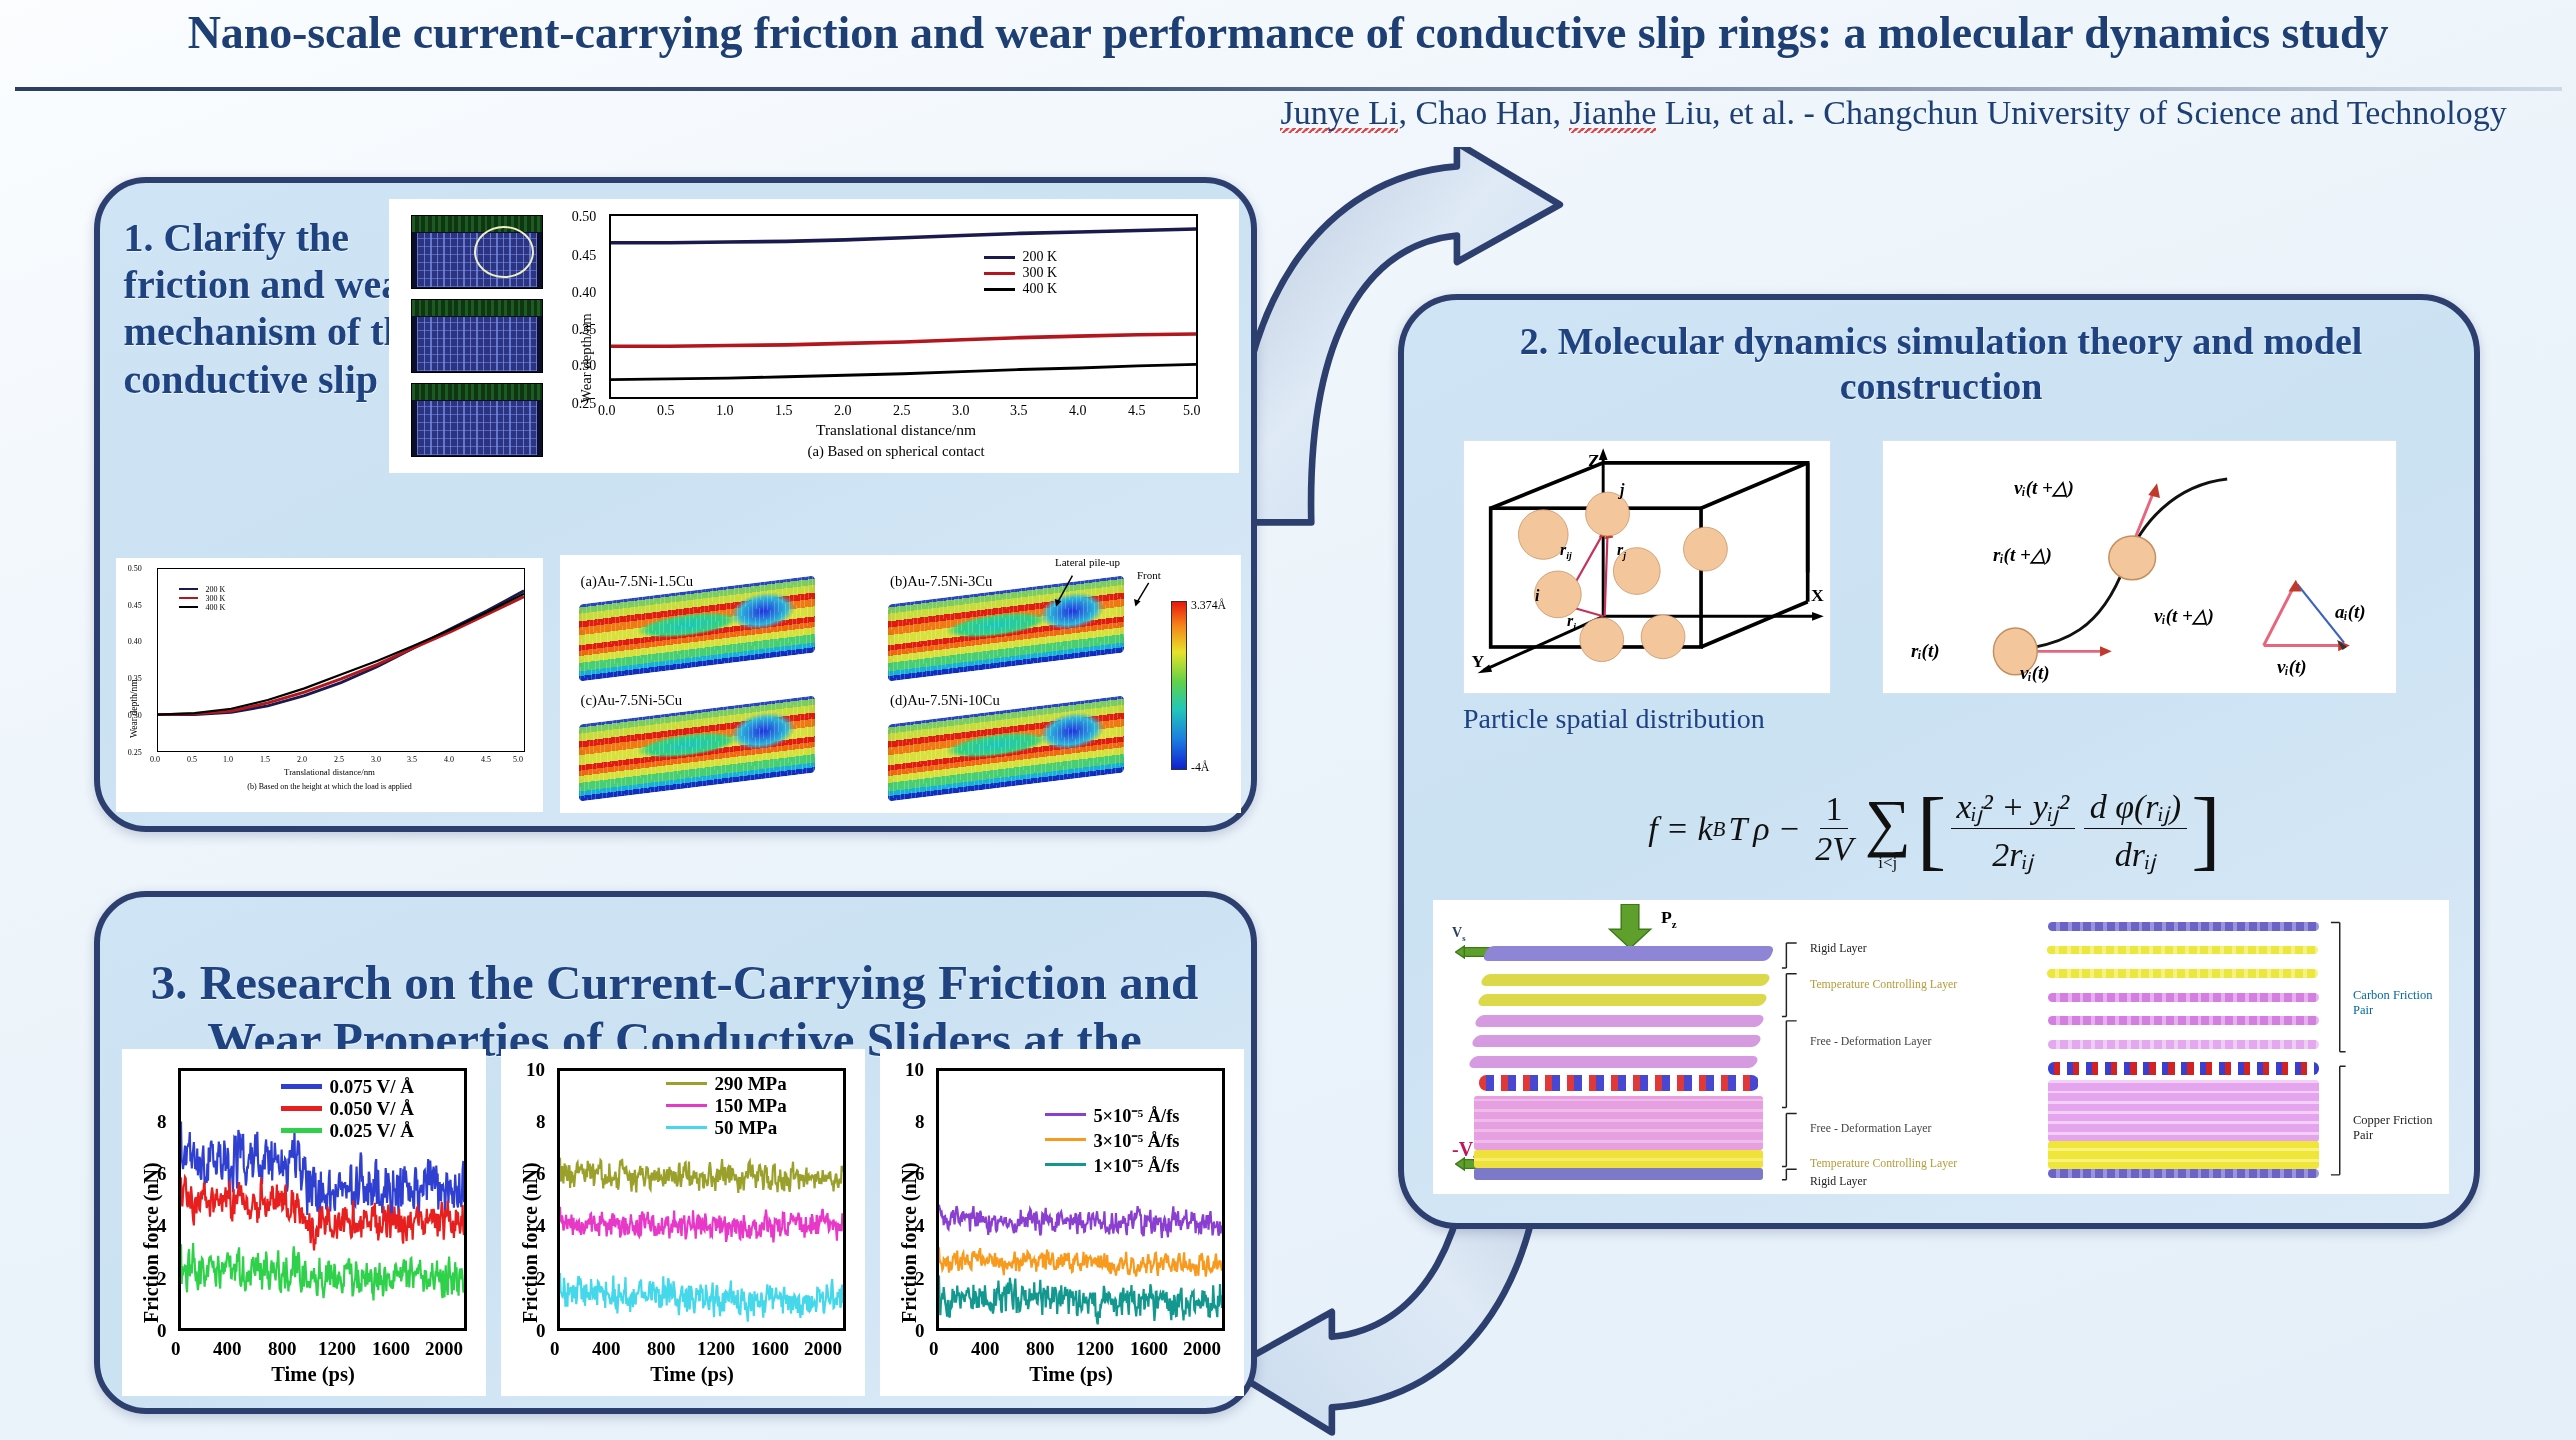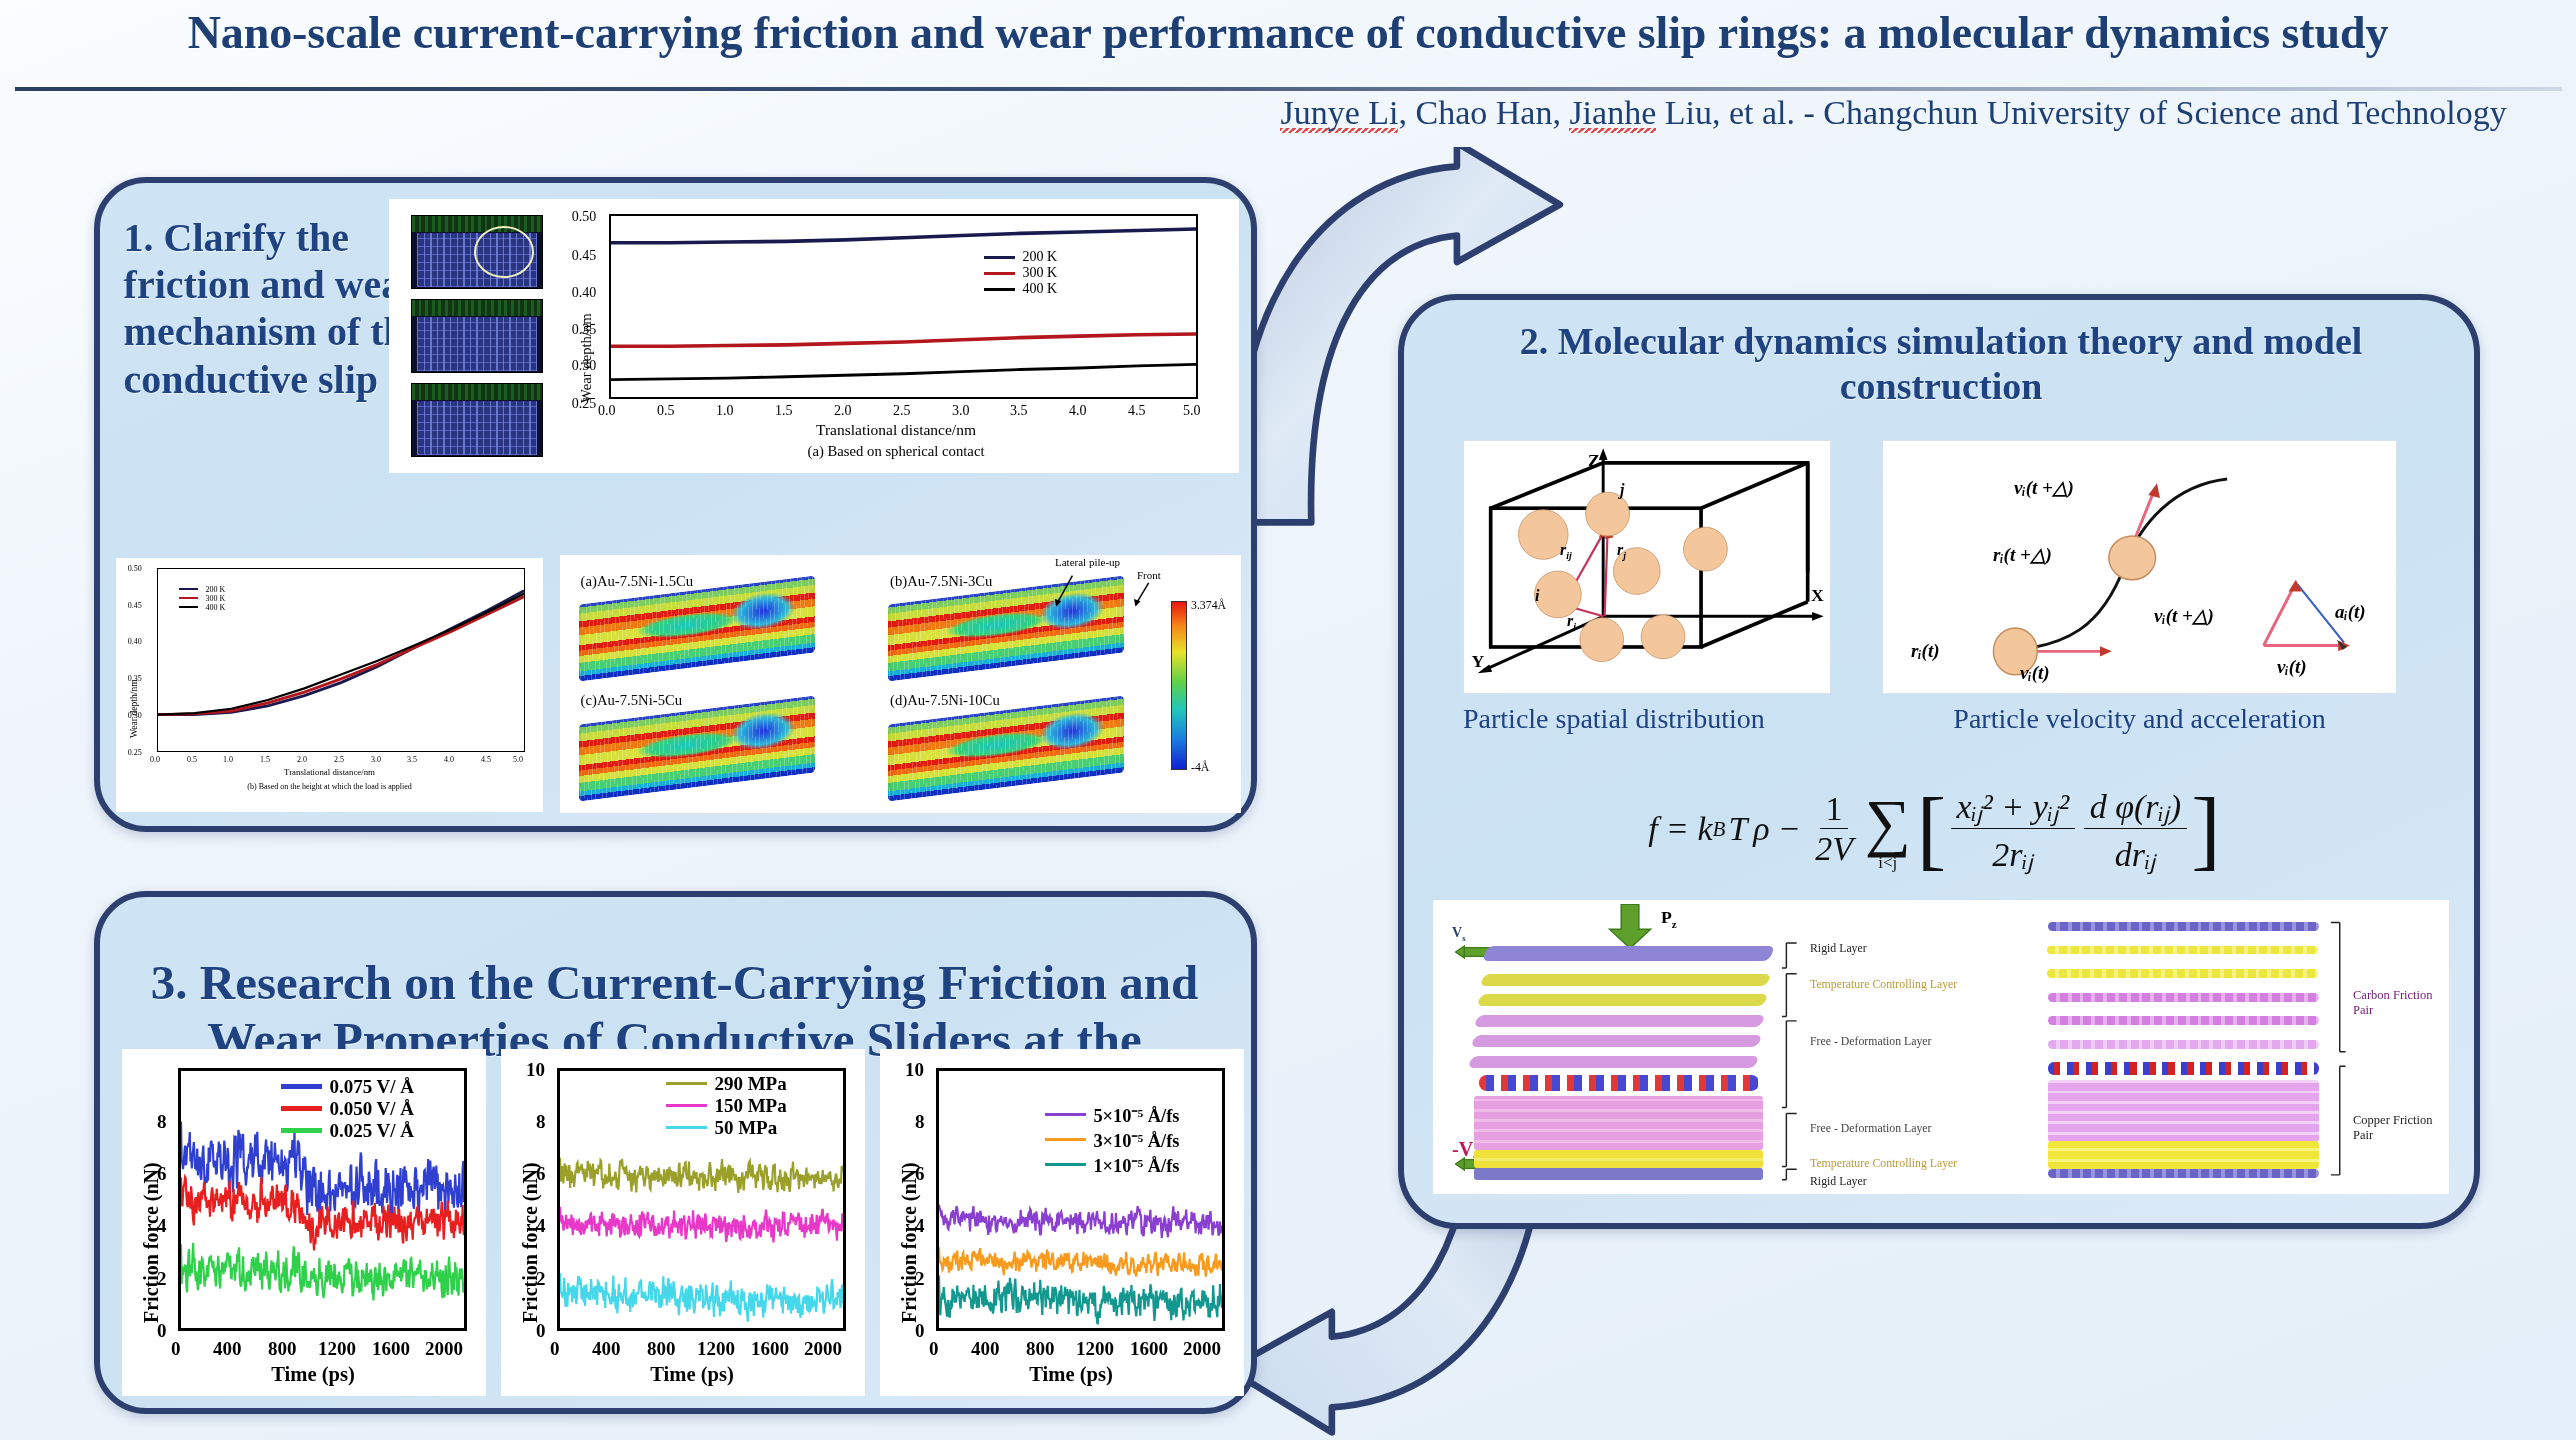--- a/index.html
+++ b/index.html
@@ -406,21 +406,20 @@
     <div style="position:absolute; left:131px; top:35px; font-size:19px; font-weight:bold; font-style:italic;">vᵢ(t +△)</div>
     <div style="position:absolute; left:110px; top:102px; font-size:19px; font-weight:bold; font-style:italic;">rᵢ(t +△)</div>
     <div style="position:absolute; left:28px; top:199px; font-size:19px; font-weight:bold; font-style:italic;">rᵢ(t)</div>
     <div style="position:absolute; left:137px; top:221px; font-size:19px; font-weight:bold; font-style:italic;">vᵢ(t)</div>
     <div style="position:absolute; left:271px; top:163px; font-size:19px; font-weight:bold; font-style:italic;">vᵢ(t +△)</div>
     <div style="position:absolute; left:452px; top:160px; font-size:19px; font-weight:bold; font-style:italic;">aᵢ(t)</div>
     <div style="position:absolute; left:394px; top:215px; font-size:19px; font-weight:bold; font-style:italic;">vᵢ(t)</div>
   </div>
 
   <div class="cap-txt" style="left:59px; top:403px; width:368px; text-align:left; font-size:28px;">Particle spatial distribution</div>
-  <div class="cap-txt" style="left:478px; top:403px; width:515px; text-align:center; font-size:28px;">Particle velocity and acceleration</div>
 
   <div class="eq-wrap" style="left:52px; top:470px; width:957px; height:118px; font-size:34px;">
     <span style="font-style:italic;">f</span>
     <span style="padding:0 10.3px;">=</span>
     <span style="font-style:italic;">k</span>
       <span class="sub" style="font-style:italic;">B</span>
     <span style="font-style:italic; padding-left:2.9px;">T</span>
     <span style="font-style:italic; padding-left:5.9px;">ρ</span>
     <span style="padding:0 10.3px;">−</span>
     <span class="frac">
@@ -512,21 +511,21 @@
                   background:repeating-linear-gradient(0deg,#f0e63a 0 7.4px,#f8f27e 7.4px 10.3px),
                              repeating-linear-gradient(90deg,#ddd02e 0 7.4px,transparent 7.4px 13.2px);
                   border-radius:3.7px;"></div>
       <div class="mdrow" style="left:4.4px; top:247px; width:271px; background:repeating-linear-gradient(90deg,#6b63c6 0 8px,#9a93e0 8px 11.8px); border-radius:4.4px;"></div>
     </div>
 
     <svg style="position:absolute; left:895px; top:19px; width:22px; height:258px;" viewBox="0 0 30 350" width="22" height="258">
       <path d="M4,4 h12 M16,4 v176 M16,180 h8" stroke="#222" fill="none" stroke-width="2"></path>
       <path d="M4,348 h12 M16,348 v-148 M16,200 h8" stroke="#222" fill="none" stroke-width="2"></path>
     </svg>
-    <div style="position:absolute; left:920px; top:88px; font-size:12.5px; color:#701a75;">Carbon Friction Pair</div>
+    <div style="position:absolute; left:920px; top:88px; font-size:12.5px; color:#0369a1;">Carbon Friction Pair</div>
     <div style="position:absolute; left:920px; top:213px; font-size:12.5px; color:#222;">Copper Friction Pair</div>
   </div>
 </div>
 
 <div class="panel" id="panel3">
 
   <div class="panel-heading" id="p3-heading">3. Research on the Current-Carrying Friction and Wear Properties of Conductive Sliders at the Nanoscale</div>
 
   <div class="white-card" style="left:22px; top:152px; width:364px; height:347px;">
     <div class="chart" style="left:0; top:0; width:364px; height:347px;">

